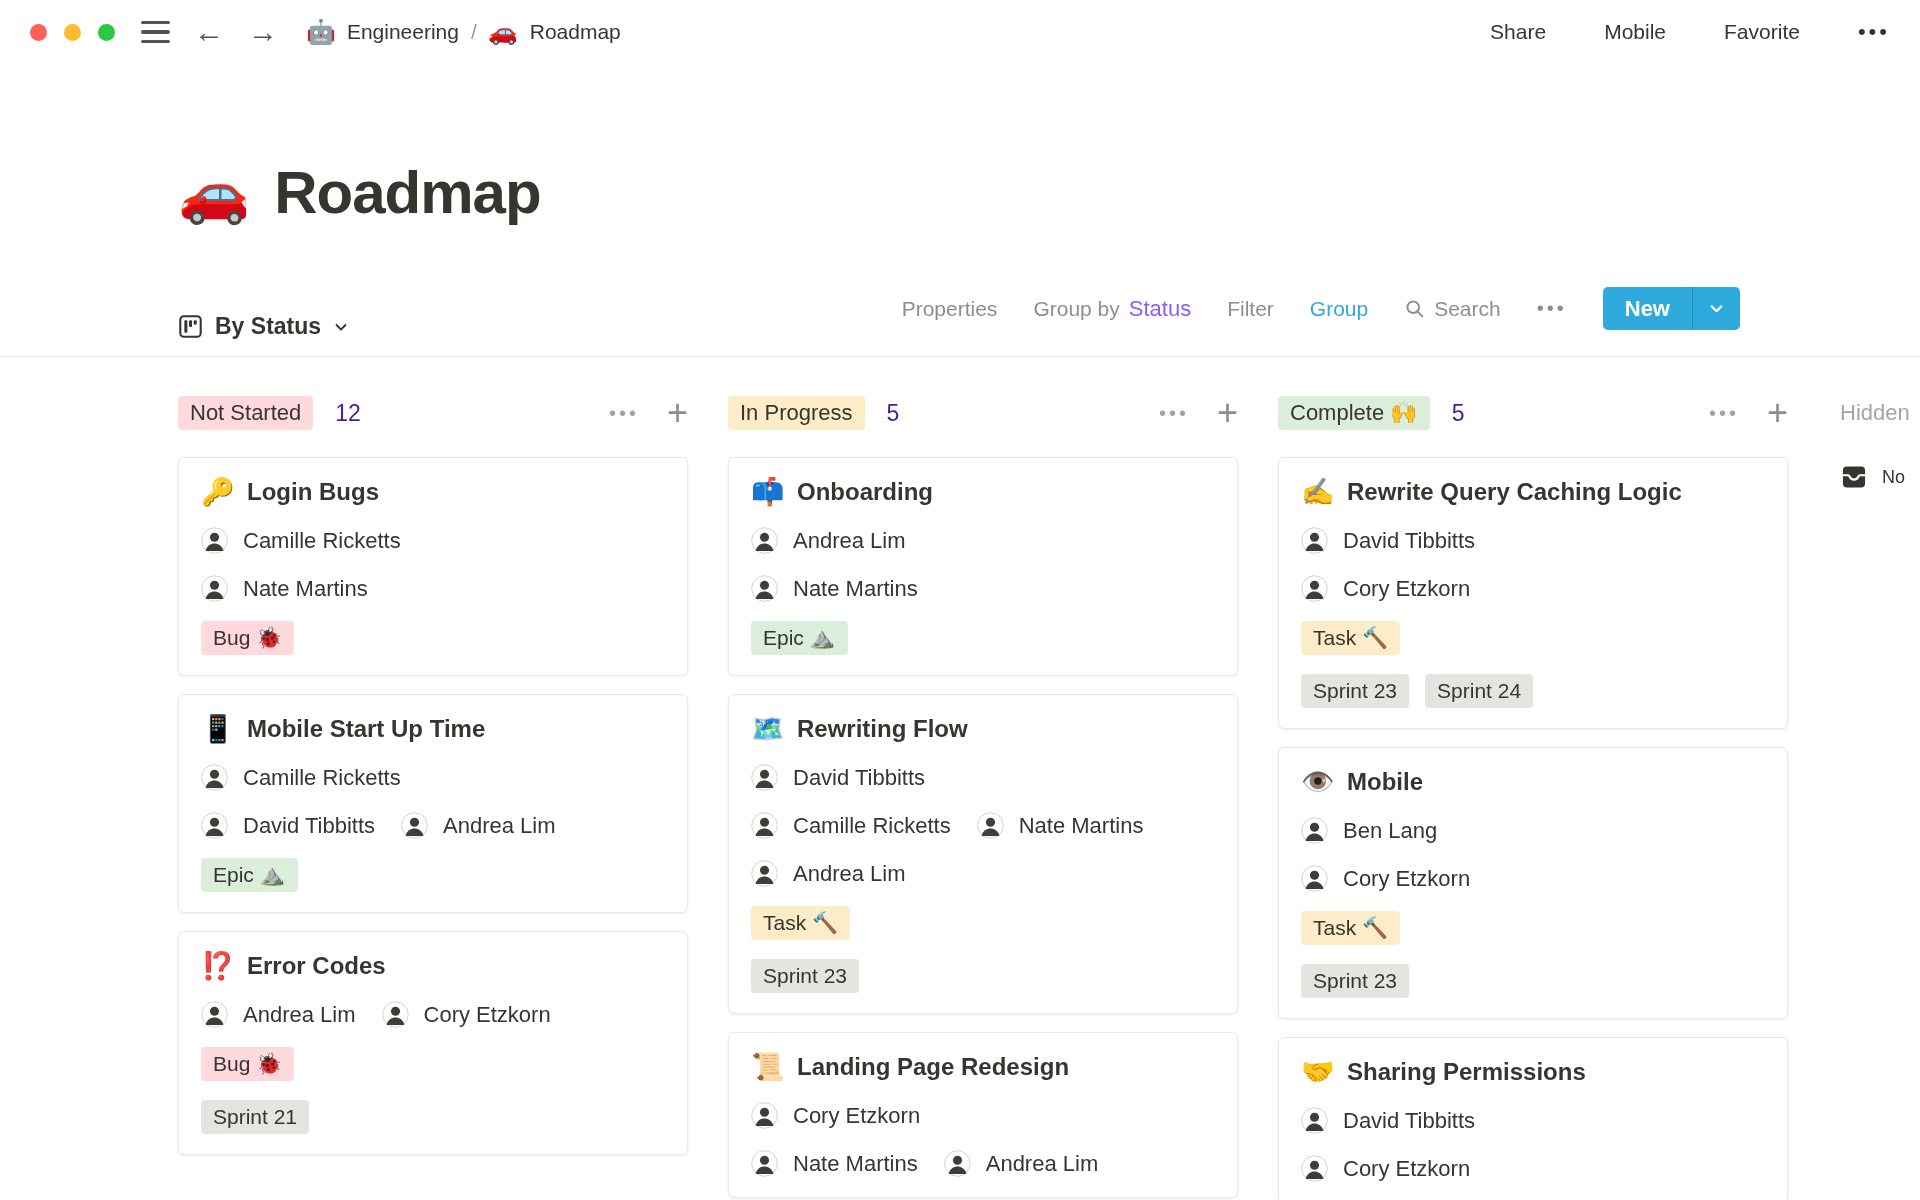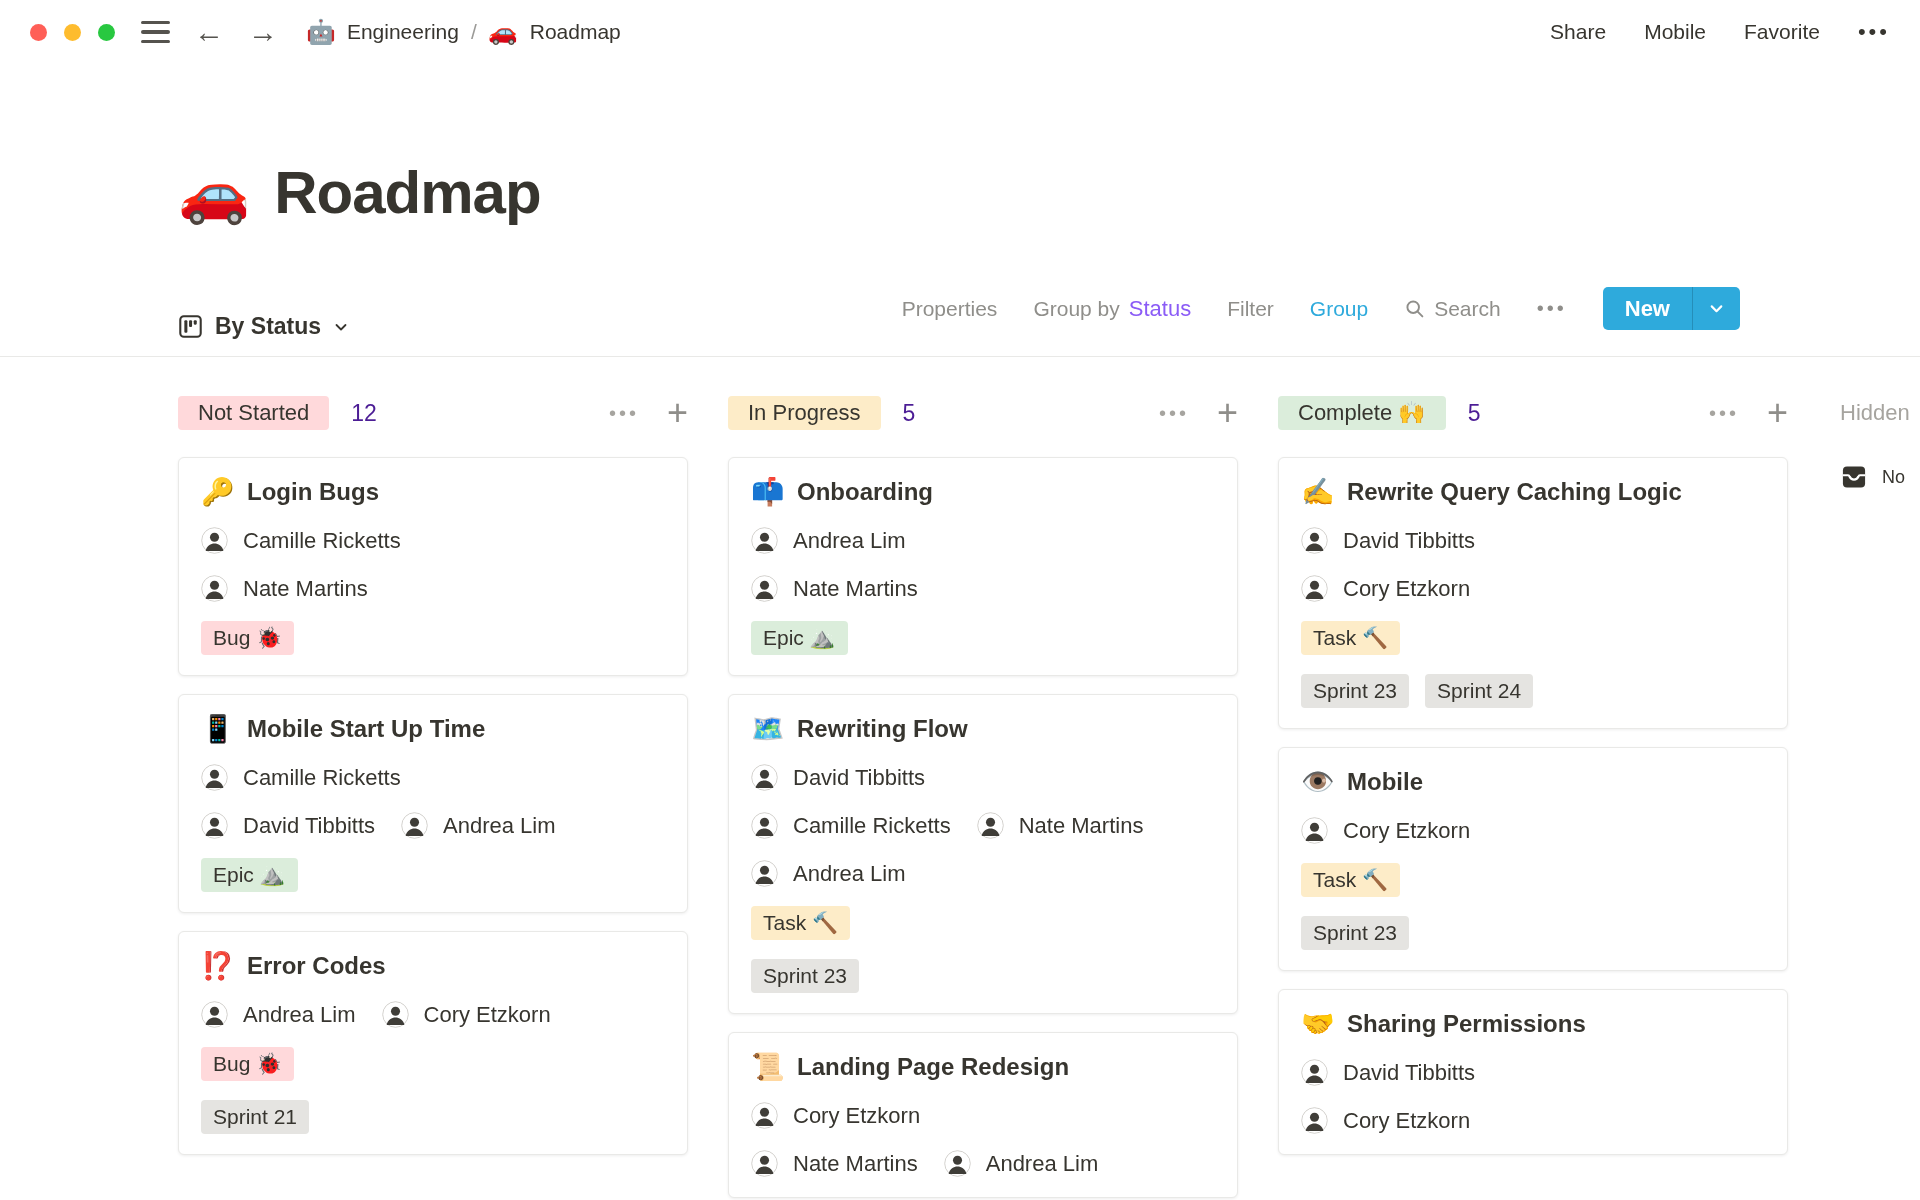--- a/index.html
+++ b/index.html
@@ -13,21 +13,21 @@
   .lights { display:flex; gap:17px; align-items:center; }
   .light { width:17px; height:17px; border-radius:50%; }
   .light.red{background:#FF5F57;} .light.yellow{background:#FEBC2E;} .light.green{background:#28C840;}
   .burger { margin-left:26px; width:29px; display:flex; flex-direction:column; gap:6px; cursor:pointer;}
   .burger i { display:block; height:3.5px; background:#55534e; border-radius:2px;}
   .nav-arrow { font-size:30px; color:#55534e; line-height:1; margin-left:24px; cursor:pointer;}
   .crumbs { display:flex; align-items:center; gap:12px; margin-left:28px; font-size:21px; }
   .crumb { display:flex; align-items:center; gap:11px; cursor:pointer; }
   .crumb-emoji { font-size:24px; line-height:1; }
   .crumb-sep { color:#9b9a97; }
-  .tb-right { display:flex; align-items:center; gap:38px; font-size:21px; }
+  .tb-right { display:flex; align-items:center; gap:58px; font-size:21px; }
   .tb-action { cursor:pointer; }
   .tb-more { color:#37352F; font-size:22px; letter-spacing:3px; cursor:pointer; }
 
   
   .title-row { display:flex; align-items:center; gap:24px; padding:94px 0 0 178px; }
   .title-emoji { font-size:58px; line-height:1; cursor:pointer; }
   .page-title { font-size:60px; font-weight:700; letter-spacing:-1px; }
 
   
   .toolbar { display:flex; align-items:center; margin-top:50px; padding:0 180px 16px 178px; }
@@ -42,21 +42,21 @@
   .new-btn { display:flex; align-items:stretch; background:#2EAADC; color:#fff;
     border-radius:5px; height:43px; font-size:22px; font-weight:600; overflow:hidden; cursor:pointer;}
   .new-main { display:flex; align-items:center; padding:0 22px; }
   .new-split { display:flex; align-items:center; padding:0 15px; border-left:1px solid rgba(10,60,80,.25); }
   .divider { height:1px; background:#E9E9E7; width:1920px; }
 
   
   .board { position:relative; display:flex; gap:40px; padding:36px 0 0 178px; align-items:flex-start; }
   .column { width:510px; flex:none; }
   .col-head { display:flex; align-items:center; height:40px; }
-  .col-badge { font-size:22px; padding:4px 20px; border-radius:4px; cursor:pointer; }
+  .col-badge { font-size:22px; padding:4px 12px; border-radius:4px; cursor:pointer; }
   .col-count { color:#4c1d95; margin-left:22px; font-size:23px; }
   .col-actions { margin-left:auto; display:flex; align-items:center; gap:28px; color:#A6A49F; }
   .col-more { font-size:20px; letter-spacing:3px; cursor:pointer; }
   .col-add { font-size:36px; font-weight:300; color:#8f8e8a; line-height:1; cursor:pointer; }
 
   .cards { margin-top:24px; display:flex; flex-direction:column; gap:18px; }
   .card { background:#fff; border:1px solid #E9E9E7; border-radius:6px;
     box-shadow:0 1px 3px rgba(15,15,15,.07); padding:20px 22px; cursor:pointer; }
   .card-title-row { display:flex; align-items:center; gap:16px; }
   .card-emoji { font-size:27px; line-height:1; width:30px; text-align:center; }
@@ -494,20 +494,32 @@
         </div>
         <div class="person-row">
           <span class="person">
               <span class="avatar">
                 <svg viewBox="0 0 28 28">
                   <circle cx="14" cy="14" r="13.3" fill="#fff" stroke="#cfcdc9"></circle>
                   <circle cx="14" cy="10.6" r="4.7" fill="#3f3d38"></circle>
                   <path d="M4.5 25c1.8-6 5.5-8 9.5-8s7.7 2 9.5 8z" fill="#3f3d38"></path>
                 </svg>
               </span>
+              <span class="person-name">Ben Lang</span>
+            </span>
+        </div>
+        <div class="person-row">
+          <span class="person">
+              <span class="avatar">
+                <svg viewBox="0 0 28 28">
+                  <circle cx="14" cy="14" r="13.3" fill="#fff" stroke="#cfcdc9"></circle>
+                  <circle cx="14" cy="10.6" r="4.7" fill="#3f3d38"></circle>
+                  <path d="M4.5 25c1.8-6 5.5-8 9.5-8s7.7 2 9.5 8z" fill="#3f3d38"></path>
+                </svg>
+              </span>
               <span class="person-name">Cory Etzkorn</span>
             </span>
         </div>
         <div class="tag-row">
             <span class="badge bg-yellow">Task 🔨</span>
           </div>
         <div class="tag-row">
             <span class="badge bg-gray">Sprint 23</span>
           </div>
       </div>

